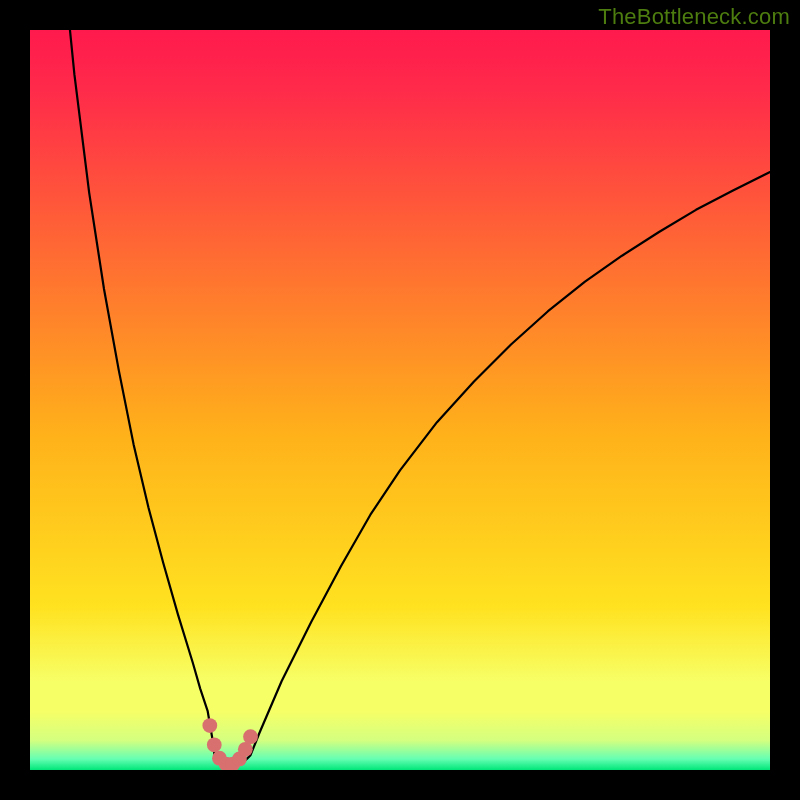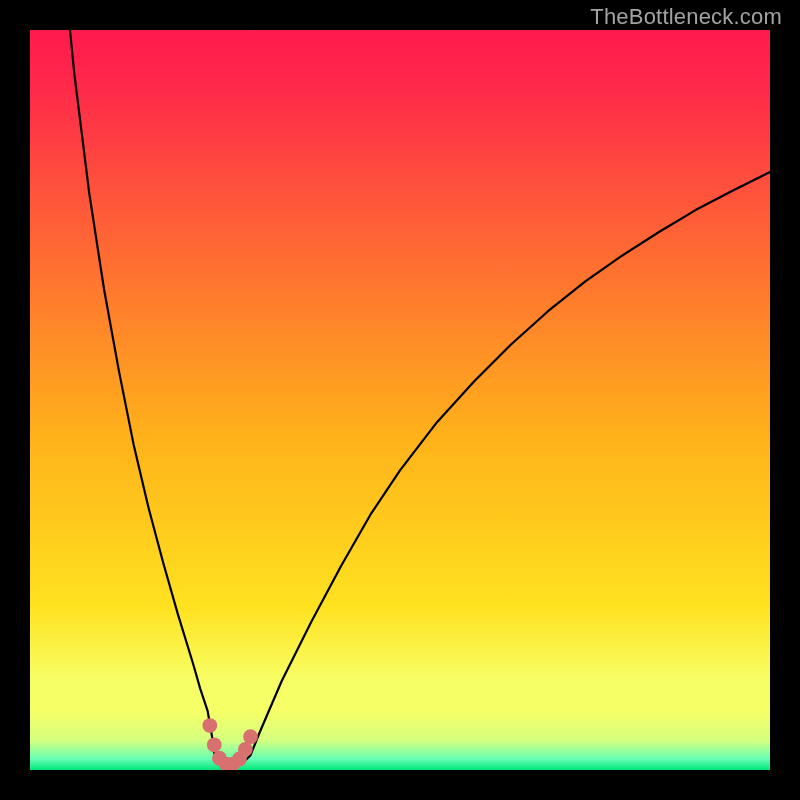--- a/index.html
+++ b/index.html
@@ -19,24 +19,24 @@
   .plot-area {
     position: absolute;
     left: 30px;
     top: 30px;
     width: 740px;
     height: 740px;
   }
   .watermark {
     position: absolute;
     top: 4px;
-    right: 18px;
+    right: 10px;
     font-family: Arial, Helvetica, sans-serif;
     font-size: 22px;
-    color: #a3a3a3;
+    color: #4d7c0f;
     letter-spacing: 0.2px;
     user-select: none;
   }
 </style>
 </head>
 <body>
 
 <div class="frame">
 
   <div class="plot-area">

